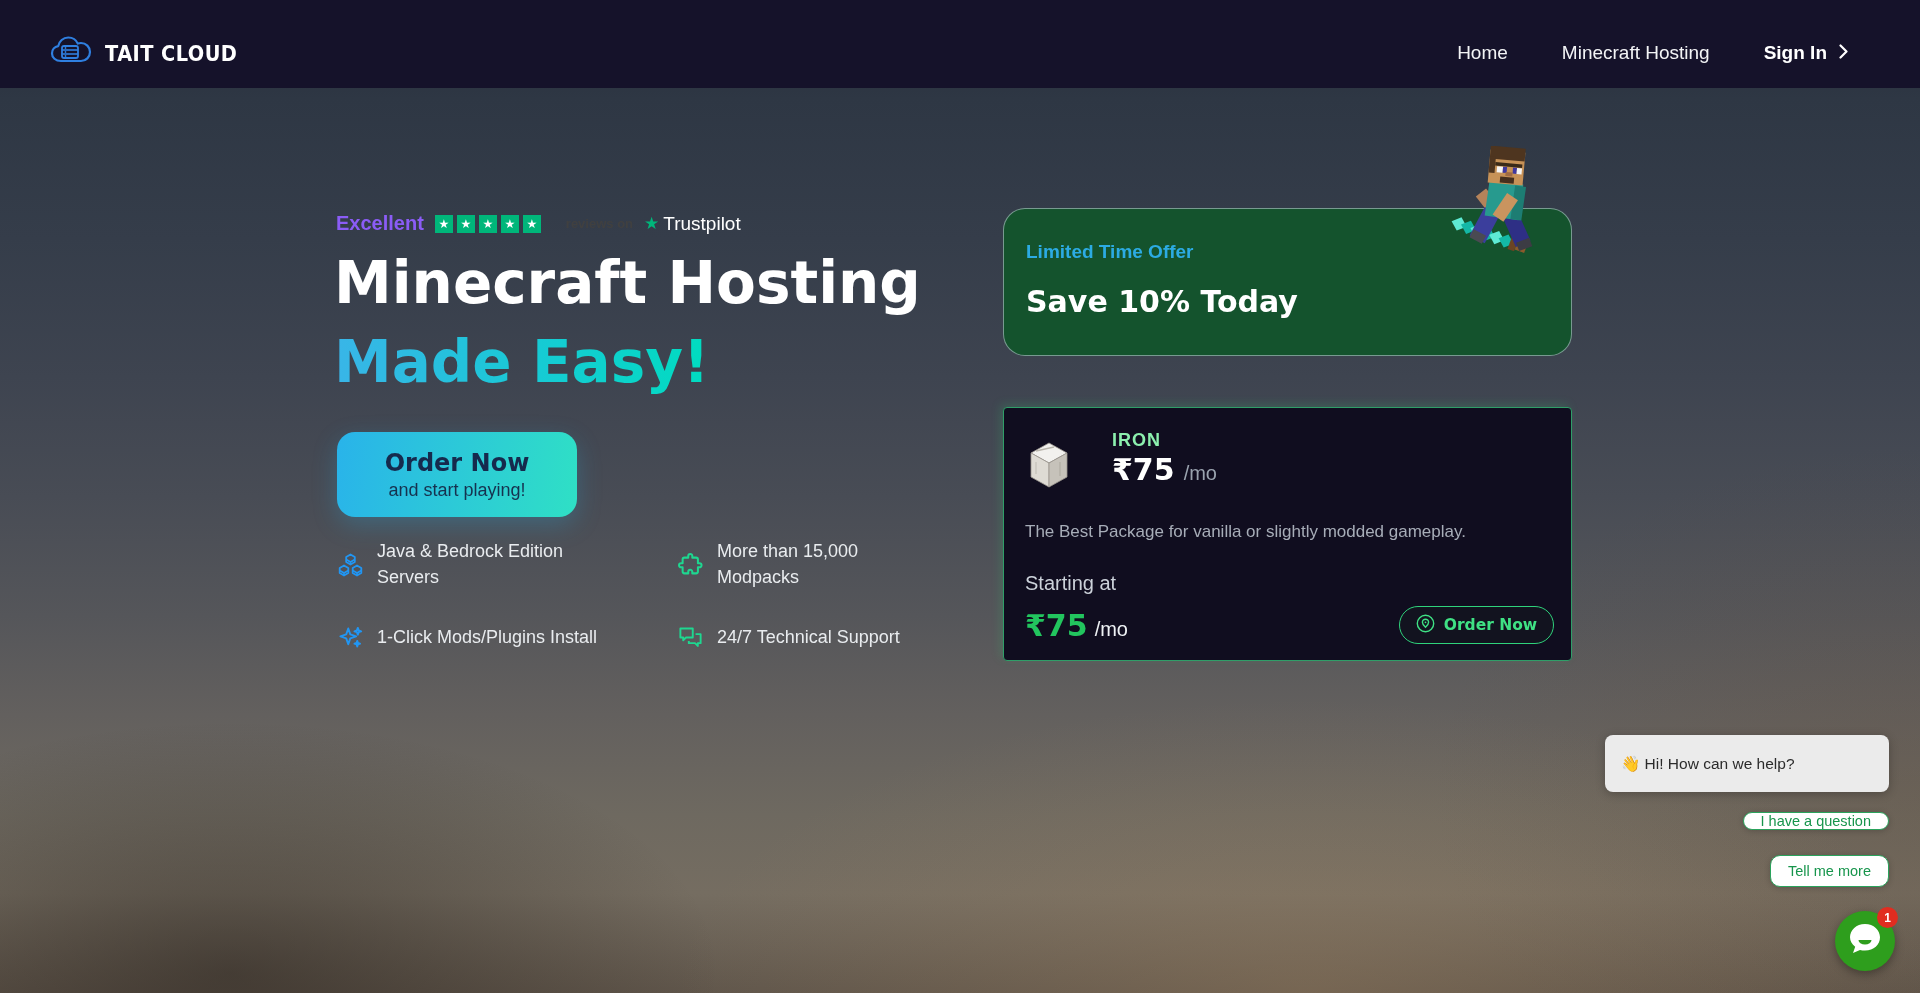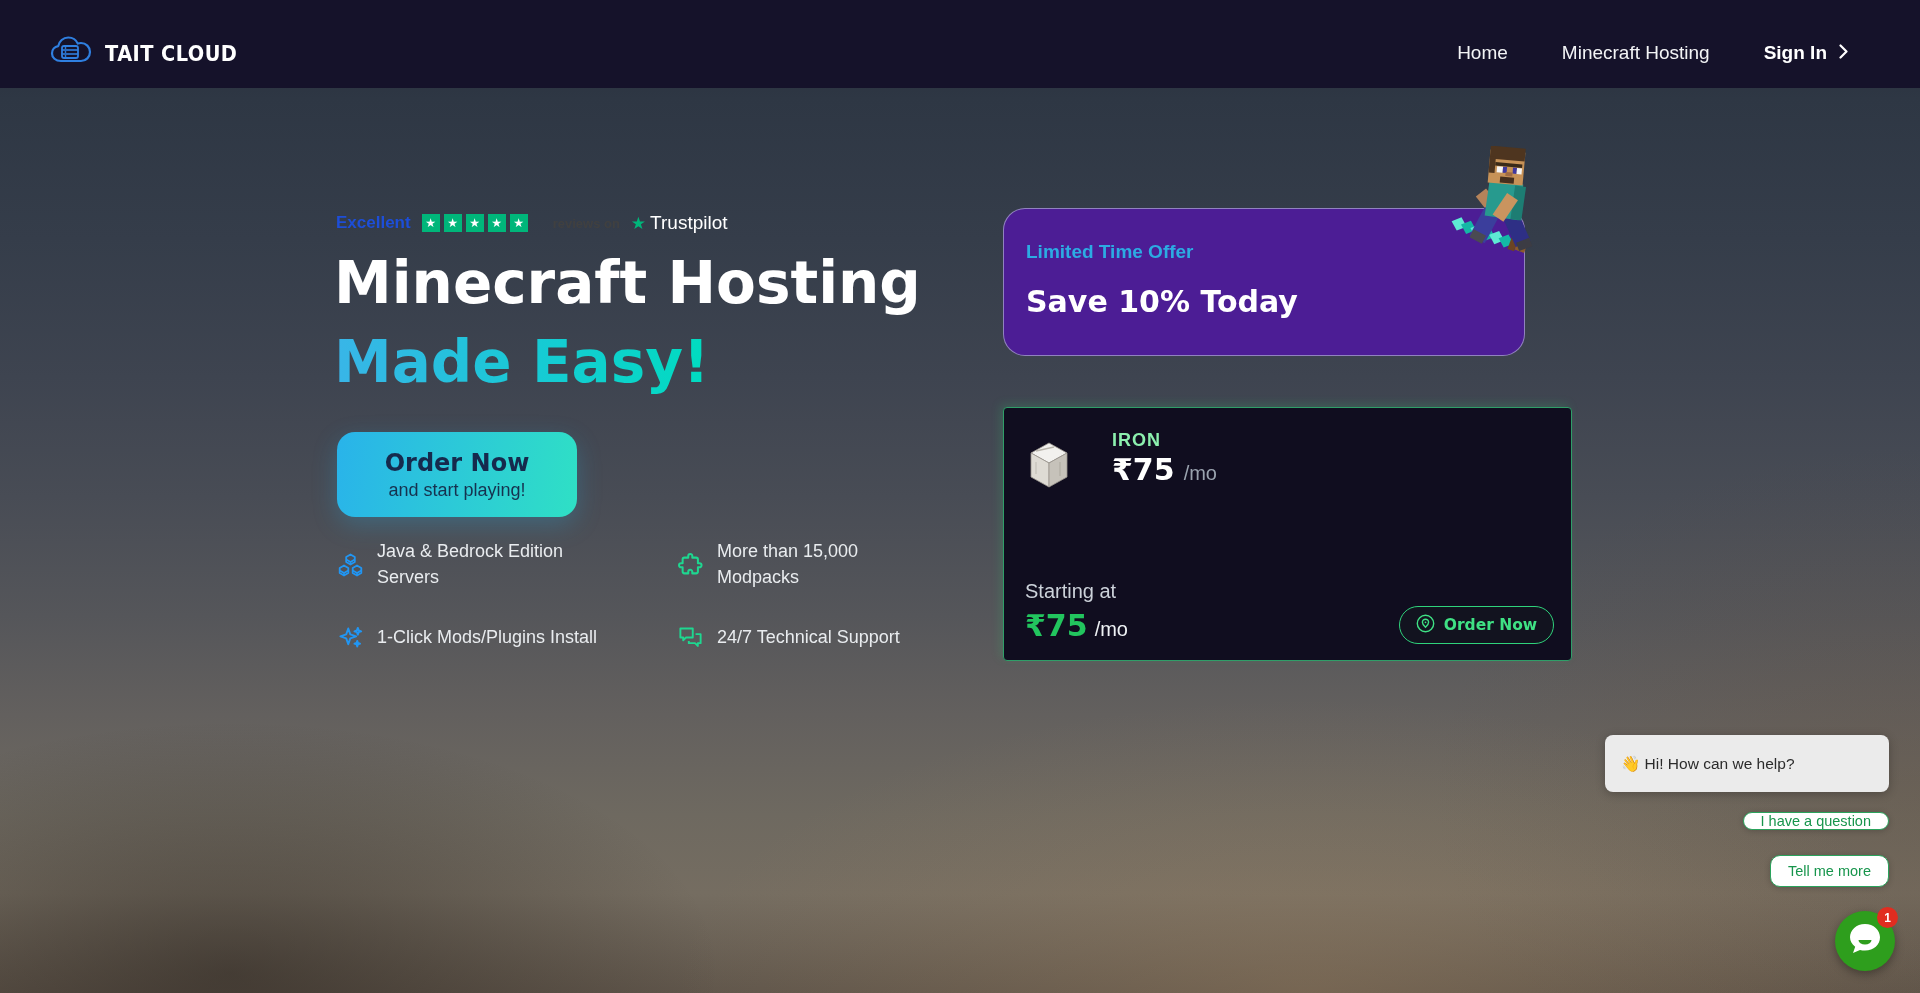--- a/index.html
+++ b/index.html
@@ -27,21 +27,21 @@
     font-size:22px; letter-spacing:.5px; transform:scaleX(.88); transform-origin:left center;
     white-space:nowrap;
   }
   .nav-links{ margin-left:auto; display:flex; align-items:center; gap:54px; }
   .nav-link{ color:#f3f4f6; font-size:19px; font-weight:500; cursor:pointer; white-space:nowrap; }
   .nav-signin{ display:flex; align-items:center; gap:12px; color:#fff; font-size:19px;
     font-weight:700; cursor:pointer; }
 
   
   .rating-row{ position:absolute; left:336px; top:212px; display:flex; align-items:center; gap:9px; z-index:3;}
-  .rating-prefix{ color:#1d4ed8; font-size:17px; font-weight:700; }
+  .rating-prefix{ color:#8b5cf6; font-size:20px; font-weight:700; }
   .tp-stars{ display:flex; gap:4px; margin:0 2px; }
   .tp-star-box{ width:18px; height:18px; background:#00b67a; display:flex; align-items:center;
     justify-content:center; color:#fff; font-size:12px; }
   .rating-mid{ color:#404040; font-size:13px; font-weight:700; margin-left:14px;}
   .tp-logo{ display:flex; align-items:center; gap:4px; margin-left:2px;}
   .tp-logo-star{ color:#00b67a; font-size:17px; line-height:1;}
   .tp-logo-text{ color:#fff; font-size:19px; font-weight:500; }
 
   .hero-title{
     position:absolute; left:334px; top:244px; z-index:3;
@@ -69,22 +69,22 @@
     display:grid; grid-template-columns:340px auto; row-gap:32px;
   }
   .feature{ display:flex; align-items:center; gap:13px; }
   .feature .f-icon{ width:27px; height:27px; flex:none; margin-top:2px;}
   .feature .f-label{ color:#e9ecef; font-size:18px; line-height:26px; }
   .feature .f-label.narrow{ max-width:215px; }
   .feature .f-label.nowrap{ white-space:nowrap; }
 
   
   .offer-card{
-    position:absolute; left:1003px; top:208px; width:522px; height:148px;
-    background:#4c1d95; border:1px solid rgba(203,213,225,.55); border-radius:22px;
+    position:absolute; left:1003px; top:208px; width:569px; height:148px;
+    background:#14532d; border:1px solid rgba(203,213,225,.55); border-radius:22px;
     z-index:2; padding:32px 22px 0 22px;
   }
   .offer-eyebrow{ color:#2cabe3; font-size:19px; font-weight:600; }
   .offer-headline{ margin-top:21px; color:#fff; font-family:"DejaVu Sans", sans-serif;
     font-weight:bold; font-size:30px; }
 
   .steve{ position:absolute; left:1447px; top:146px; width:108px; height:114px; z-index:4; }
 
   
   .plan-card{
@@ -92,21 +92,21 @@
     background:#100d1f; border:1px solid #2f9e68; border-radius:4px; z-index:2;
     box-shadow:-3px -3px 10px rgba(46,204,113,.18);
   }
   .plan-cube{ position:absolute; left:26px; top:34px; width:38px; height:46px; }
   .plan-name{ position:absolute; left:108px; top:22px; color:#8cf0ae; font-size:18px;
     font-weight:700; letter-spacing:1px; }
   .plan-price-row{ position:absolute; left:108px; top:44px; display:flex; align-items:baseline; gap:9px;}
   .plan-price{ color:#fff; font-family:"DejaVu Sans", sans-serif; font-weight:bold; font-size:30px;}
   .plan-period{ color:#9aa3af; font-size:20px; }
   .plan-desc{ position:absolute; left:21px; top:114px; color:#a7adb8; font-size:17px; }
-  .plan-starting{ position:absolute; left:21px; top:172px; color:#ccd2da; font-size:20px; }
+  .plan-starting{ position:absolute; left:21px; top:164px; color:#ccd2da; font-size:20px; }
   .plan-price2-row{ position:absolute; left:21px; top:200px; display:flex; align-items:baseline; gap:7px;}
   .plan-price2{ color:#22c55e; font-family:"DejaVu Sans", sans-serif; font-weight:bold; font-size:30px;}
   .plan-period2{ color:#eef1f4; font-size:20px; }
   .plan-order-btn{
     position:absolute; left:395px; top:198px; width:155px; height:38px;
     background:rgba(22,38,30,.25); border:1.5px solid #2fd27b; border-radius:19px;
     display:flex; align-items:center; justify-content:center; gap:9px; cursor:pointer;
     color:#3fe184; font-size:15.5px; font-weight:700; font-family:"DejaVu Sans", sans-serif;
   }
 
@@ -292,20 +292,21 @@
       <line x1="6" y1="9" x2="24" y2="5" stroke="#b9b5ac" stroke-width="1.4"></line>
       <line x1="6" y1="20" x2="6" y2="32" stroke="#c8c5bd" stroke-width="1.4"></line>
       <line x1="30" y1="20" x2="30" y2="34" stroke="#b4b0a7" stroke-width="1.4"></line>
     </svg>
   </span>
   <div class="plan-name">IRON</div>
   <div class="plan-price-row">
     <span class="plan-price">₹75</span>
     <span class="plan-period">/mo</span>
   </div>
+  <div class="plan-desc">The Best Package for vanilla or slightly modded gameplay.</div>
   <div class="plan-starting">Starting at</div>
   <div class="plan-price2-row">
     <span class="plan-price2">₹75</span>
     <span class="plan-period2">/mo</span>
   </div>
   <button class="plan-order-btn">
     <span>
       <svg width="19" height="19" viewBox="0 0 19 19" fill="none" stroke="#3fe184" stroke-width="1.4">
         <circle cx="9.5" cy="9.5" r="8.2"></circle>
         <path d="M9.5 5.2a3.1 3.1 0 0 1 3.1 3.1c0 2.3-3.1 5-3.1 5s-3.1-2.7-3.1-5a3.1 3.1 0 0 1 3.1-3.1Z"></path>

